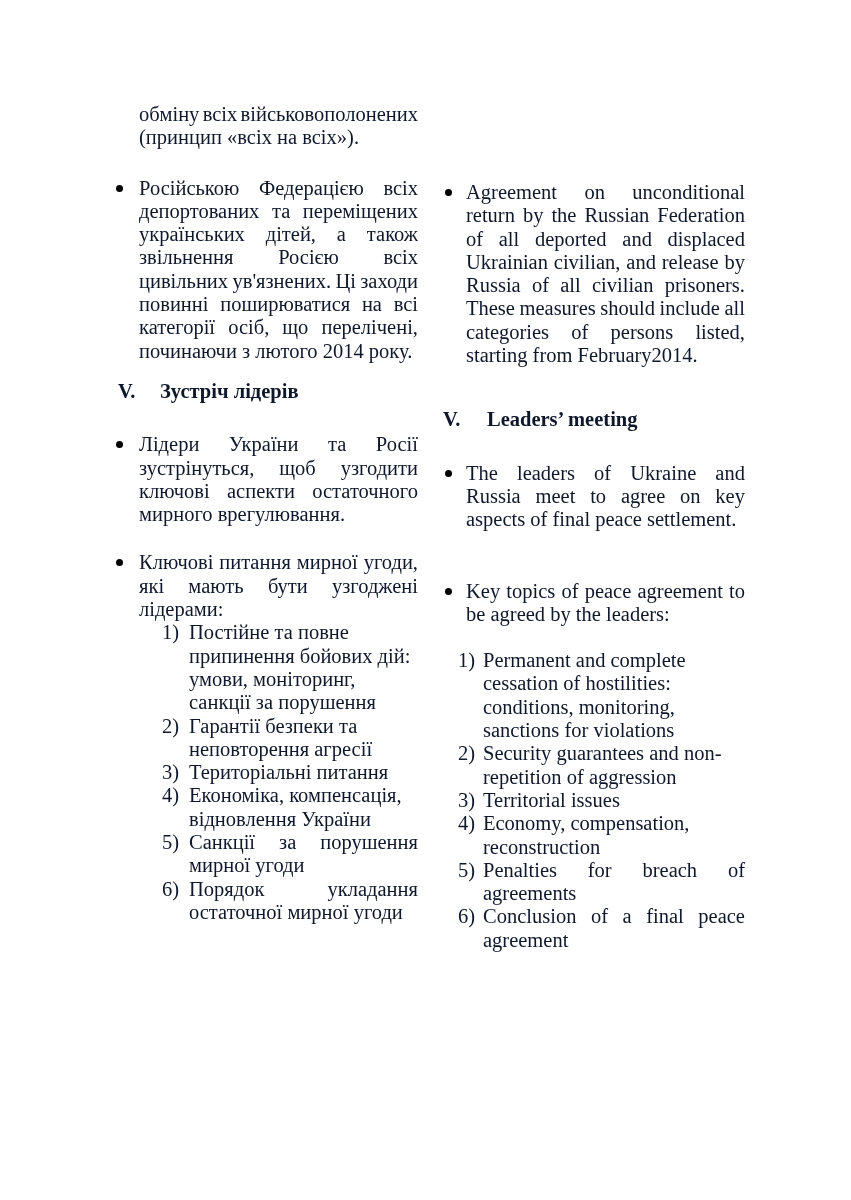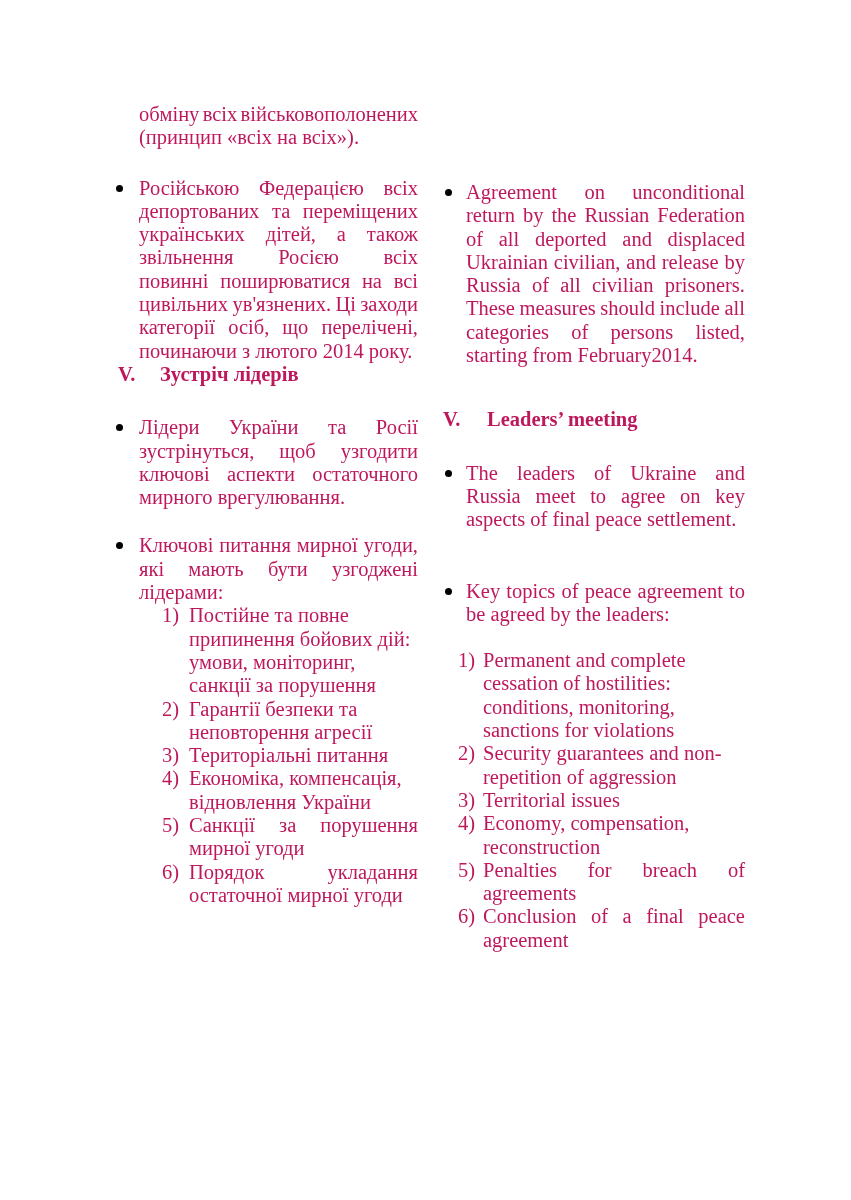--- a/index.html
+++ b/index.html
@@ -1,19 +1,19 @@
 <!DOCTYPE html>
 <html><head>
 <meta charset="utf-8">
 <style>
   html,body { margin:0; padding:0; background:#ffffff; }
   .page {
     position:relative; width:851px; height:1200px; background:#ffffff;
     font-family:"Liberation Serif","DejaVu Serif",serif;
-    font-size:20.5px; line-height:23.3px; color:#be185d;
+    font-size:20.5px; line-height:23.3px; color:#0f172a;
     overflow:hidden;
   }
   .col { position:absolute; }
   .col-left  { left:114px; top:103px; width:304px; }
   .col-right { left:443px; top:181px; width:302px; }
 
   .block { position:relative; }
   .para  { padding-left:25px; }
   .col-right .para { padding-left:23px; }
   .bold  { font-weight:normal; }
@@ -66,40 +66,40 @@
           <span>дітей,</span>
           <span>а</span>
           <span>також</span>
         </div>
         <div class="ln j">
           <span>звільнення</span>
           <span>Росією</span>
           <span>всіх</span>
         </div>
         <div class="ln j">
+          <span>цивільних</span>
+          <span>ув'язнених.</span>
+          <span>Ці</span>
+          <span>заходи</span>
+        </div>
+        <div class="ln j">
           <span>повинні</span>
           <span>поширюватися</span>
           <span>на</span>
           <span>всі</span>
         </div>
         <div class="ln j">
-          <span>цивільних</span>
-          <span>ув'язнених.</span>
-          <span>Ці</span>
-          <span>заходи</span>
-        </div>
-        <div class="ln j">
           <span>категорії</span>
           <span>осіб,</span>
           <span>що</span>
           <span>перелічені,</span>
         </div>
         <div class="ln">починаючи з лютого 2014 року.</div>
       </div>
-      <div class="block heading" style="margin-top: 0;"><span class="h-num">V.</span><span class="h-title">Зустріч лідерів</span></div>
+      <div class="block heading" style="margin-top: 17px;"><span class="h-num">V.</span><span class="h-title">Зустріч лідерів</span></div>
       <div class="block para bold" style="margin-top: 30px;">
         <span class="bullet-marker"></span>
         <div class="ln j">
           <span>Лідери</span>
           <span>України</span>
           <span>та</span>
           <span>Росії</span>
         </div>
         <div class="ln j">
           <span>зустрінуться,</span>

